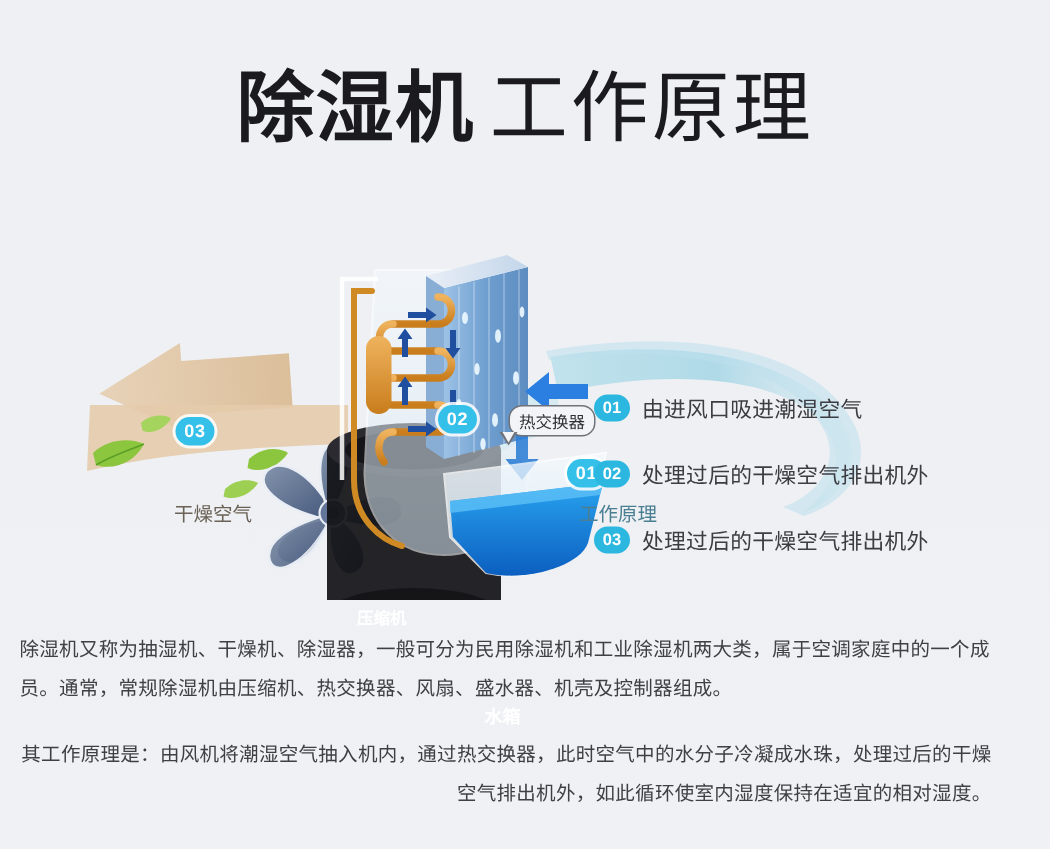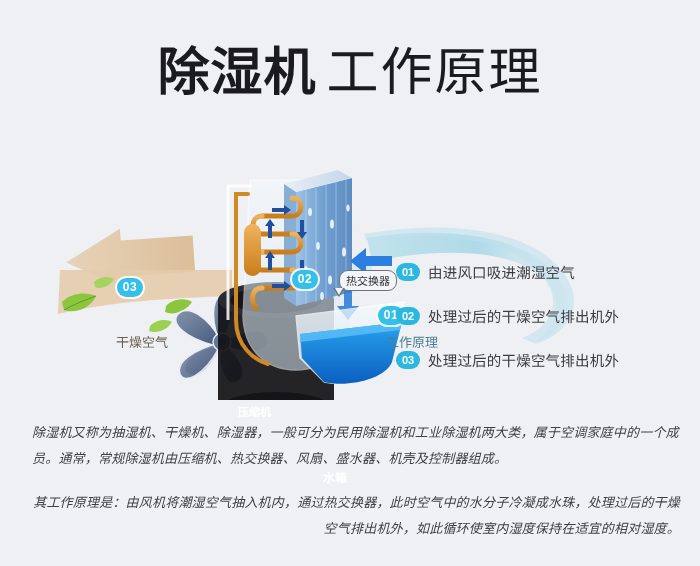--- a/index.html
+++ b/index.html
@@ -151,24 +151,23 @@
   .legend-text {
     font-size: 14.5px;
     color: #3c3c42;
     white-space: nowrap;
     letter-spacing: 0.2px;
   }
 
   
   .copy {
     position: absolute;
-    left: 32px;
+    left: 13px;
     top: 420px;
     width: 648px;
-    font-style: italic;
   }
   .copy p {
     margin: 0;
     font-size: 13px;
     line-height: 26px;
     color: #3f3f45;
     letter-spacing: 0.2px;
   }
   .copy .para-gap { margin-top: 18px; text-align: right; }
 </style>

